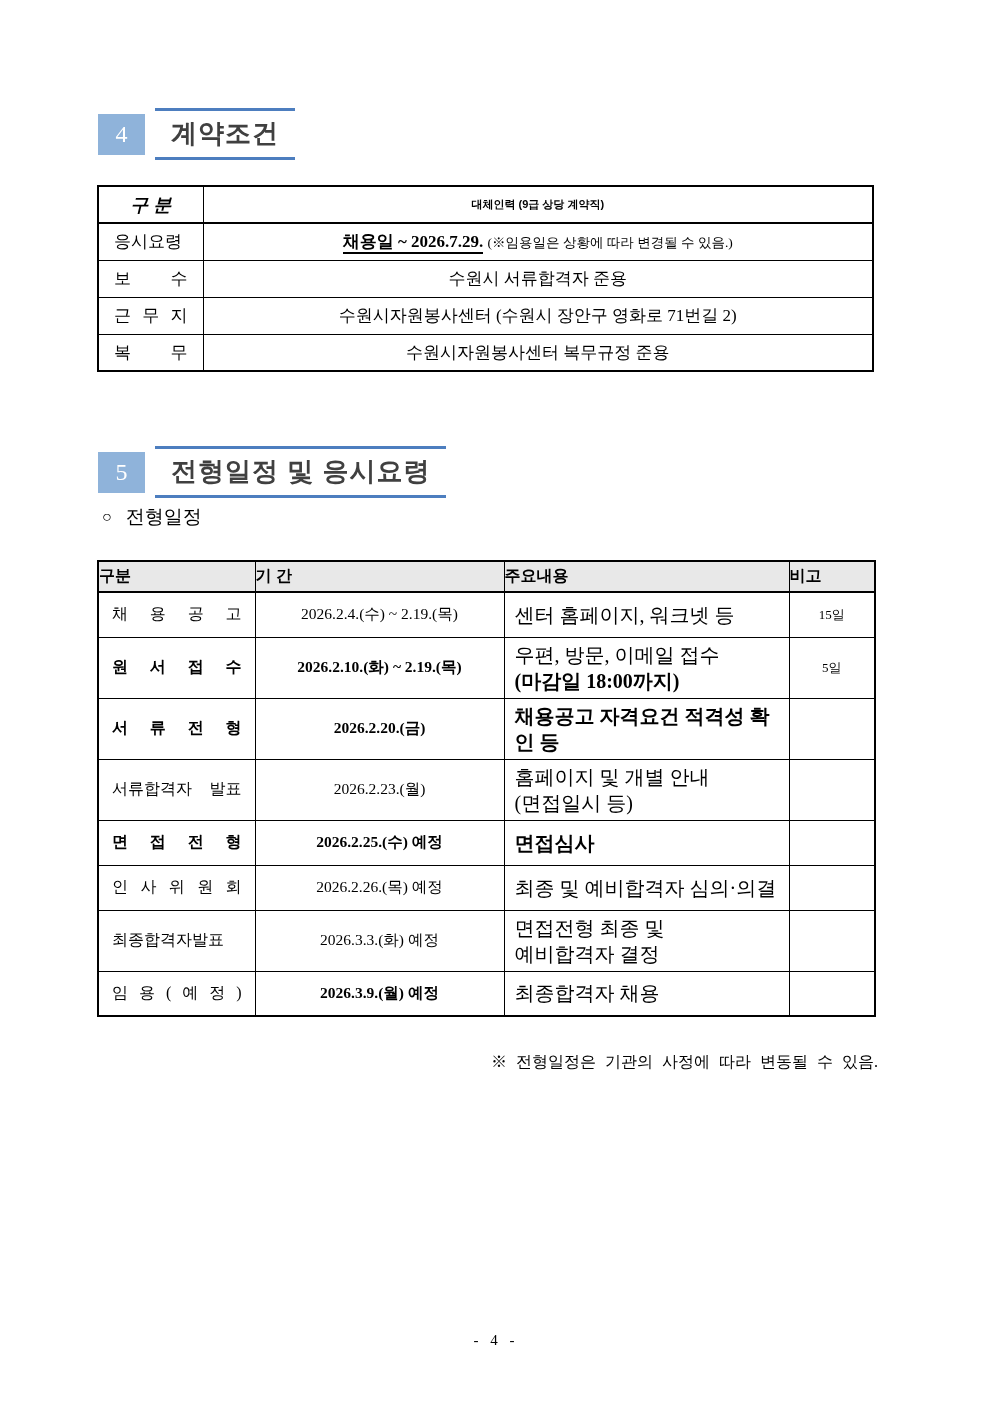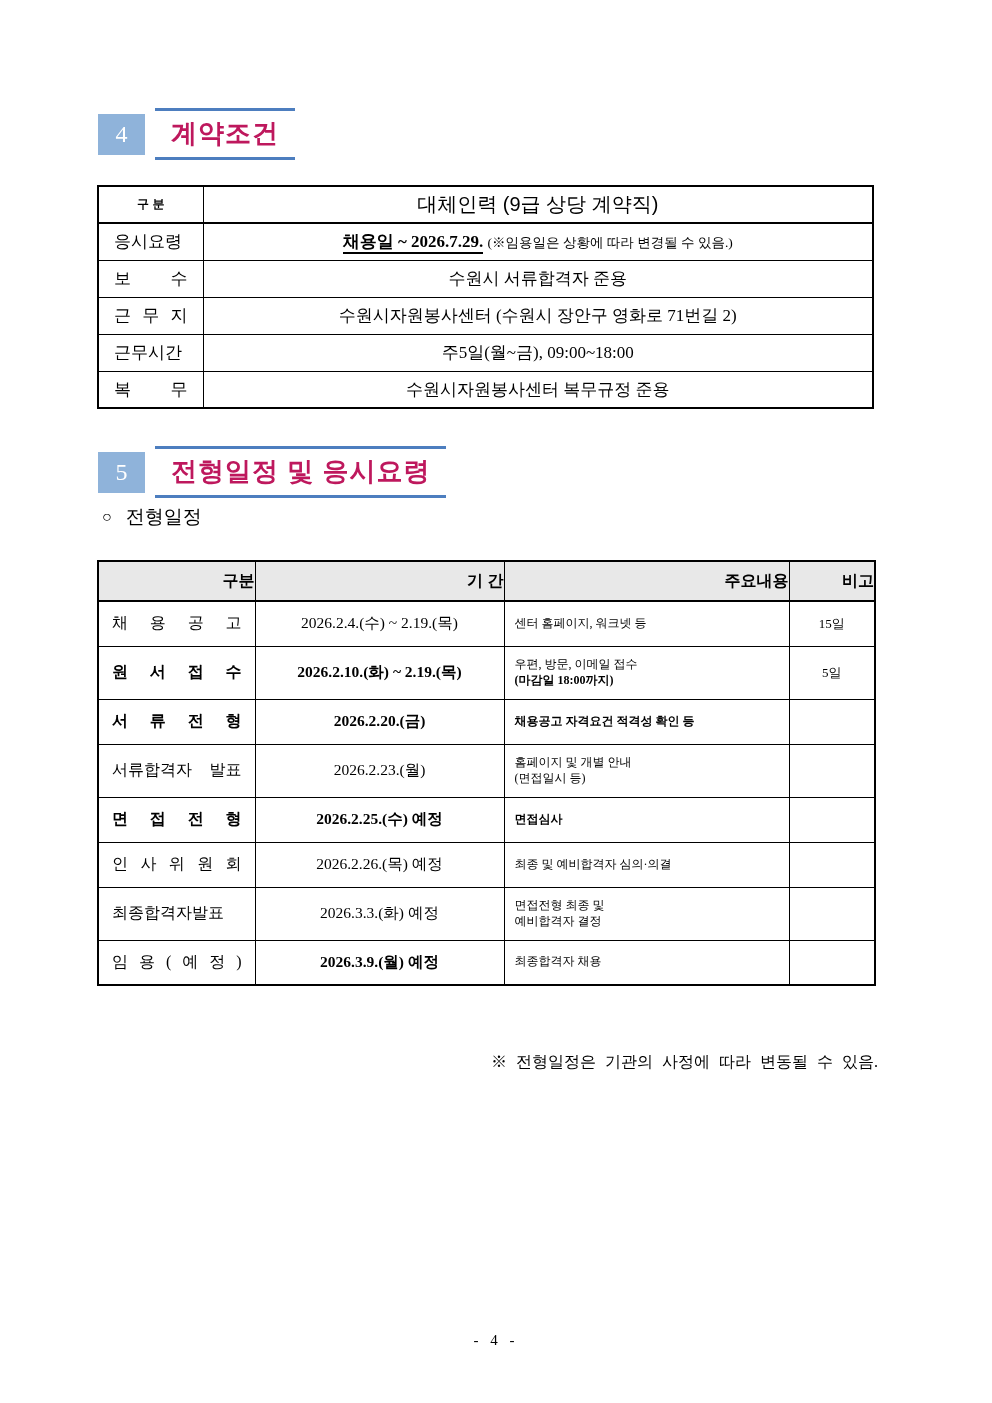--- a/index.html
+++ b/index.html
@@ -33,21 +33,21 @@
   }
   .sec-title {
     margin-left: 10px;
     border-top: 3px solid #4d7ebf;
     border-bottom: 3px solid #4d7ebf;
     padding: 5px 16px 6px 16px;
     font-family: "Liberation Sans", "DejaVu Sans", sans-serif;
     font-weight: bold;
     font-size: 26px;
     letter-spacing: 1px;
-    color: #be185d;
+    color: #404040;
     white-space: nowrap;
   }
 
   
   .bullet-line {
     position: absolute;
     left: 102px;
     top: 504px;
     font-size: 19px;
     font-family: "Liberation Serif", serif;
@@ -85,55 +85,56 @@
     text-align: justify;
     text-align-last: justify;
     padding: 0 15px;
     font-size: 17px;
   }
   .contract-table td.lbl.hd {
     text-align: right;
     text-align-last: center;
     font-weight: bold;
     font-family: "Liberation Sans", sans-serif;
-    font-size: 12px;
+    font-size: 18px;
+    font-style: italic;
   }
   .contract-table td.val { text-align: center; font-size: 17px; }
   .contract-table td.val.hd {
-    font-weight: normal;
+    font-weight: bold;
     font-family: "Liberation Sans", sans-serif;
-    font-size: 20px;
+    font-size: 11px;
   }
   .u-main {
     font-weight: bold;
     font-size: 17px;
     border-bottom: 2px solid #000;
     padding-bottom: 1px;
   }
   .u-note { font-size: 13.5px; }
 
   
   .schedule-table { top: 560px; }
   .schedule-table th {
     background: #e8e8e8;
     font-family: "Liberation Sans", sans-serif;
     font-weight: bold;
     font-size: 16px;
-    height: 40px;
+    height: 31px;
     border-bottom-width: 2px;
-    text-align: right;
+    text-align: left;
   }
   .schedule-table td.cat {
     text-align: justify;
     text-align-last: justify;
     padding: 0 13px;
     font-size: 16px;
   }
   .schedule-table td.per { text-align: center; font-size: 15.5px; }
-  .schedule-table td.con { text-align: left; padding: 4px 10px; font-size: 12px; }
+  .schedule-table td.con { text-align: left; padding: 4px 10px; font-size: 20px; }
   .schedule-table td.con .cl { display: block; line-height: 1.3; }
   .schedule-table td.note { text-align: center; font-size: 13px; }
   .schedule-table tr.h45 { height: 45px; }
   .schedule-table tr.h53 { height: 53px; }
   .b { font-weight: bold; }
 
   
   .footnote {
     position: absolute;
     left: 0;
@@ -182,24 +183,20 @@
         <span class="u-note">(※임용일은 상황에 따라 변경될 수 있음.)</span>
       </td>
     </tr>
     <tr>
       <td class="lbl">보 수</td>
       <td class="val">수원시 서류합격자 준용</td>
     </tr>
     <tr>
       <td class="lbl">근 무 지</td>
       <td class="val">수원시자원봉사센터 (수원시 장안구 영화로 71번길 2)</td>
-    </tr>
-    <tr>
-      <td class="lbl">근무시간</td>
-      <td class="val">주5일(월~금), 09:00~18:00</td>
     </tr>
     <tr>
       <td class="lbl">복 무</td>
       <td class="val">수원시자원봉사센터 복무규정 준용</td>
     </tr>
   </tbody>
     </table>
 
   <div class="section-header" style="left:98px; top:446px;">
     <div class="sec-num">5</div>

